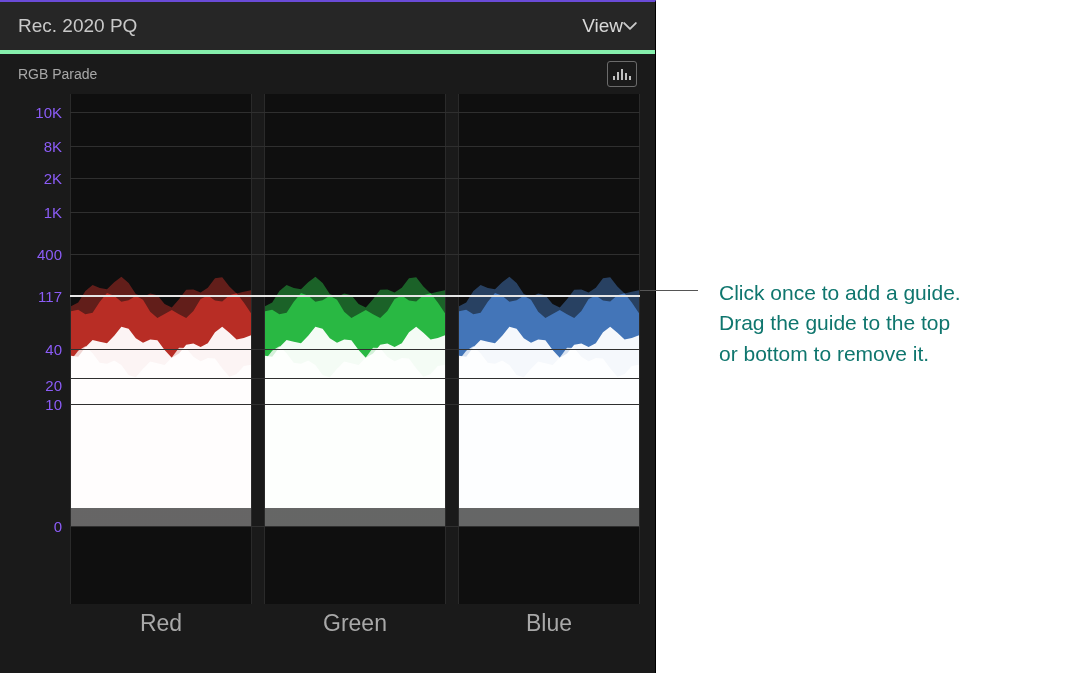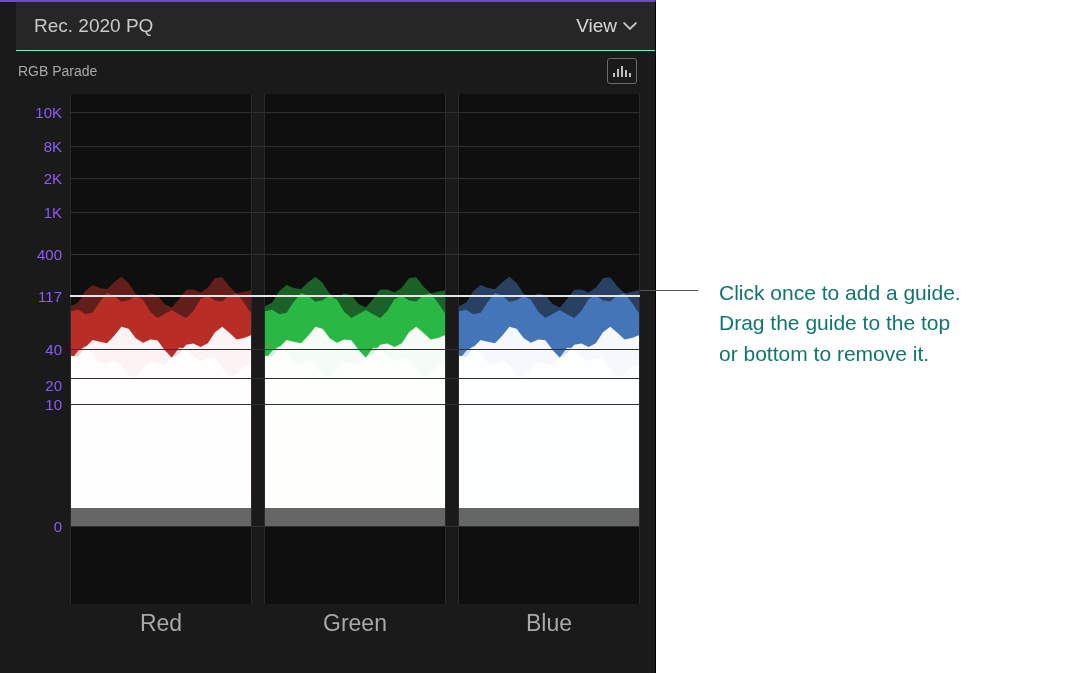--- a/index.html
+++ b/index.html
@@ -1,20 +1,20 @@
 <!DOCTYPE html>
 <html><head>
 <meta charset="utf-8">
 <style>
 html,body{margin:0;padding:0;background:#fff;font-family:-apple-system,BlinkMacSystemFont,"Helvetica Neue",Arial,sans-serif;}
 #stage{position:relative;width:1069px;height:673px;}
 #panel{position:absolute;left:0;top:0;width:656px;height:673px;background:#1a1a1a;border-top:2px solid #6a4bd8;box-sizing:border-box;border-right:1px solid #000;}
-#titlebar{height:48px;display:flex;align-items:center;justify-content:space-between;padding:0 18px;background:#262626;border-bottom:1px solid #86efac;margin-left:16px;}
+#titlebar{height:48px;display:flex;align-items:center;justify-content:space-between;padding:0 18px;background:#262626;border-bottom:4px solid #86efac;}
 #titlebar .title{color:#c9c9c9;font-size:19px;}
-#titlebar .view{display:flex;align-items:center;color:#d8d8d8;font-size:19px;cursor:pointer;gap:6px;}
+#titlebar .view{display:flex;align-items:center;color:#d8d8d8;font-size:19px;cursor:pointer;}
 #titlebar .view svg{width:14px;height:14px;}
 #subbar{height:40px;display:flex;align-items:center;justify-content:space-between;padding:0 18px;color:#a8a8a8;}
 #subbar .scope-name{font-size:14px;}
 #subbar .scope-btn{width:28px;height:24px;border:1px solid #6b6b6b;border-radius:3px;display:flex;align-items:center;justify-content:center;cursor:pointer;position:relative;}
 #subbar .scope-btn svg{display:block;}
 #plot-area{position:absolute;left:0;top:92px;width:656px;height:540px;}
 .ylabel{position:absolute;left:0;width:62px;text-align:right;color:#8b5cf6;font-size:15px;transform:translateY(-50%);}
 .gridline{position:absolute;left:70px;width:570px;height:1px;background:#2f2f2f;}
 .guide-line{position:absolute;left:70px;width:570px;height:2px;background:#e6e6e6;cursor:ns-resize;}
 #channels{position:absolute;left:70px;top:0;width:570px;height:510px;display:flex;gap:12px;}

